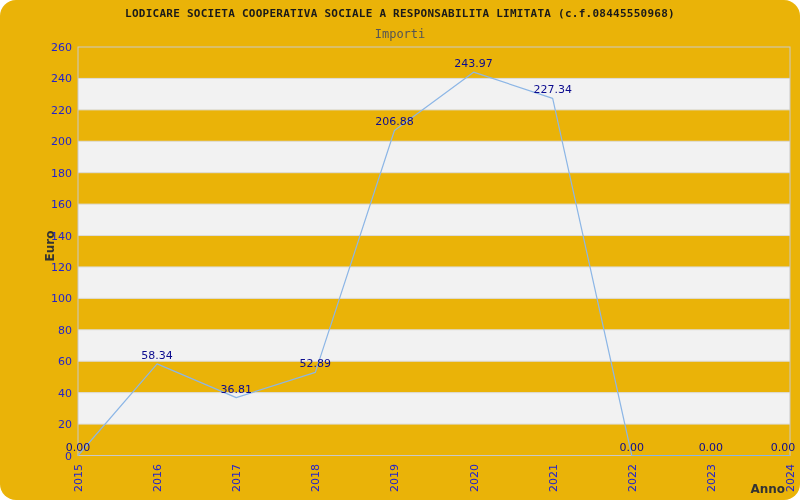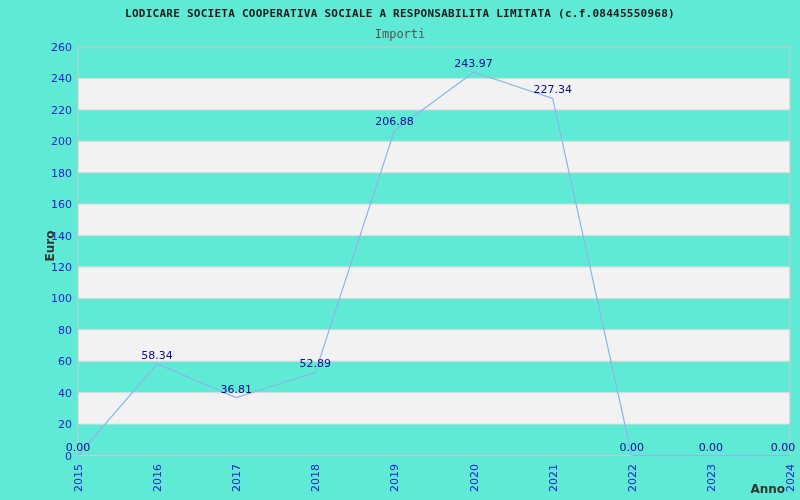--- a/index.html
+++ b/index.html
@@ -1,18 +1,18 @@
 <!DOCTYPE html>
 <html><head>
 <meta charset="utf-8">
 <style>
   * { margin: 0; padding: 0; box-sizing: border-box; }
   html, body { width: 800px; height: 500px; background: #ffffff; }
   body { font-family: "DejaVu Sans", sans-serif; }
-  .canvas { position: relative; width: 800px; height: 500px; background: #5eead4; overflow: hidden; }
+  .canvas { position: relative; width: 800px; height: 500px; background: #eab308; overflow: hidden; border-radius: 16px; }
   .title {
     position: absolute; top: 7px; left: 0; width: 100%;
     text-align: center;
     font-family: "DejaVu Sans Mono", monospace;
     font-weight: bold; font-size: 11px; letter-spacing: 0.25px;
   }
   .subtitle {
     position: absolute; top: 27px; left: 0; width: 100%;
     text-align: center;
     font-family: "DejaVu Sans Mono", monospace;

